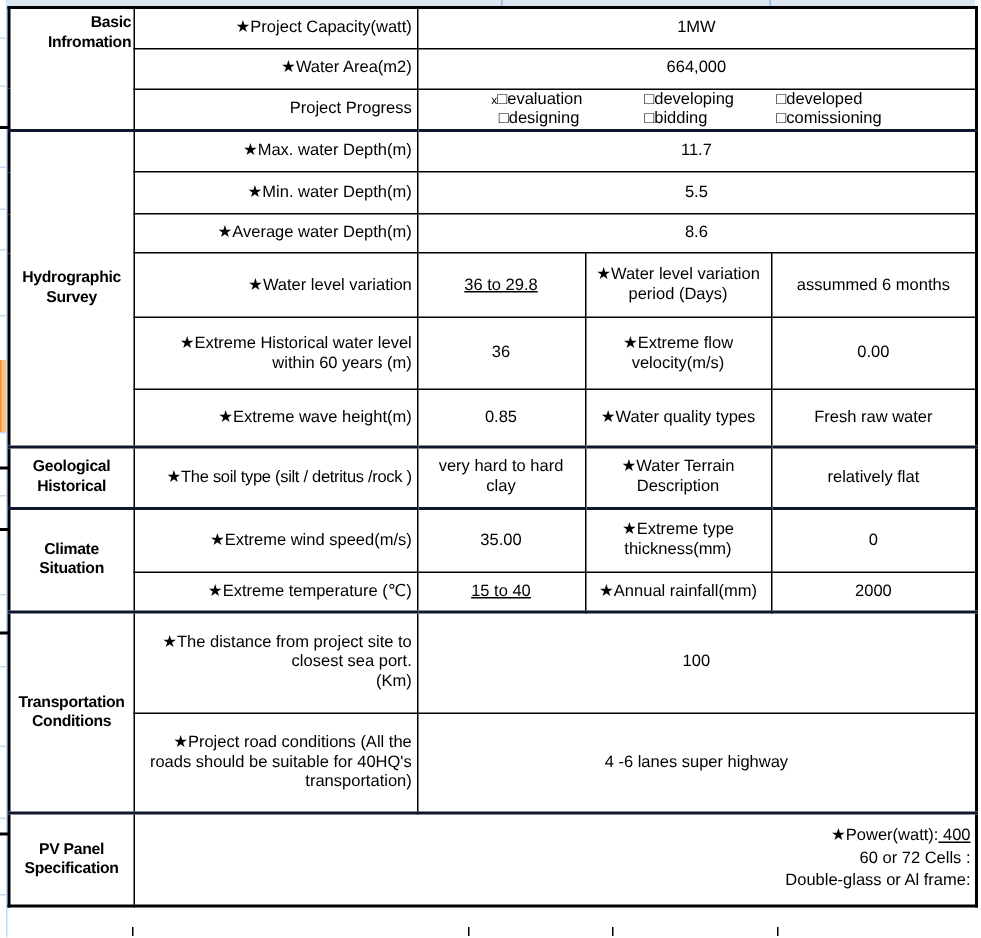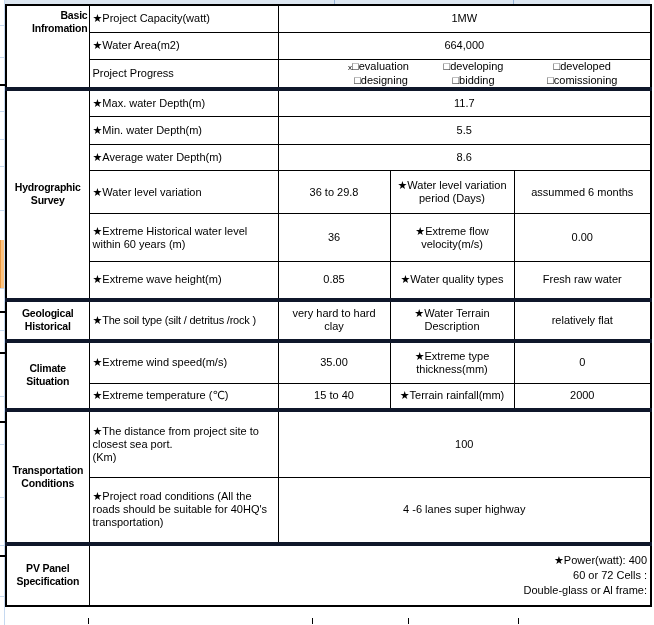--- a/index.html
+++ b/index.html
@@ -17,31 +17,31 @@
   .orange-block{position:absolute;left:0;top:240px;width:5px;height:48px;background:var(--highlight-orange,#fcc27e);border-left:1px solid var(--highlight-orange-border,#e8963f);box-sizing:border-box;}
   .sec-line{position:absolute;left:0;width:6px;height:2px;background:#000;}
   .b-tick{position:absolute;top:618px;width:1px;height:6px;background:#000;}
   
   table.spec{
     position:absolute;left:5px;top:4px;width:645px;
     border-collapse:collapse;table-layout:fixed;
     border:2px solid #000;
   }
   td{border:1px solid #000;font-size:11px;padding:0 3px;overflow:hidden;line-height:13px;}
-  tr.sec-top td{border-top:4px solid #0f172a;}
+  tr.sec-top td{border-top:2px solid #0f172a;}
   td.sec{font-weight:bold;text-align:center;vertical-align:middle;white-space:pre-line;font-size:10.5px;letter-spacing:-0.2px;padding:0 1px;}
   td.sec.vtop{vertical-align:top;padding-top:3px;text-align:right;}
-  td.lab{text-align:left;vertical-align:middle;white-space:pre-line;padding-left:3px;}
+  td.lab{text-align:right;vertical-align:middle;white-space:pre-line;padding-left:3px;}
   td.lab.tight{font-size:11px;letter-spacing:-0.2px;white-space:nowrap;}
   td.val{text-align:center;vertical-align:middle;}
   td.lab2{text-align:center;vertical-align:middle;}
-  .u{}
+  .u{text-decoration:underline;}
   
   .prog{padding-left:46px;}
-  .prog-row{display:grid;grid-template-columns:102px 88px auto;text-align:center;line-height:13px;}
+  .prog-row{display:grid;grid-template-columns:102px 88px auto;text-align:left;line-height:13px;}
   .prog-row.second > span:first-child{padding-left:5px;}
   .xp{font-size:8px;}
   
   td.pv{vertical-align:middle;text-align:right;line-height:15px;padding-left:3px;}
 </style>
 </head>
 <body>
 
 <div class="top-margin">
   <div class="top-sep" style="left:329px"></div>
@@ -160,21 +160,21 @@
     <td class="sec" rowspan="2">Climate
 Situation</td>
     <td class="lab">★Extreme wind speed(m/s)</td>
     <td class="val">35.00</td>
     <td class="lab2">★Extreme type thickness(mm)</td>
     <td class="val">0</td>
   </tr>
   <tr style="height:26px">
     <td class="lab">★Extreme temperature (℃)</td>
     <td class="val"><span class="u">15 to 40</span></td>
-    <td class="lab2">★Terrain rainfall(mm)</td>
+    <td class="lab2">★Annual rainfall(mm)</td>
     <td class="val">2000</td>
   </tr>
 
   <tr class="sec-top" style="height:68px">
     <td class="sec" rowspan="2">Transportation
 Conditions</td>
     <td class="lab">★The distance from project site to
 closest sea port.
 (Km)</td>
     <td class="val" colspan="3">100</td>

